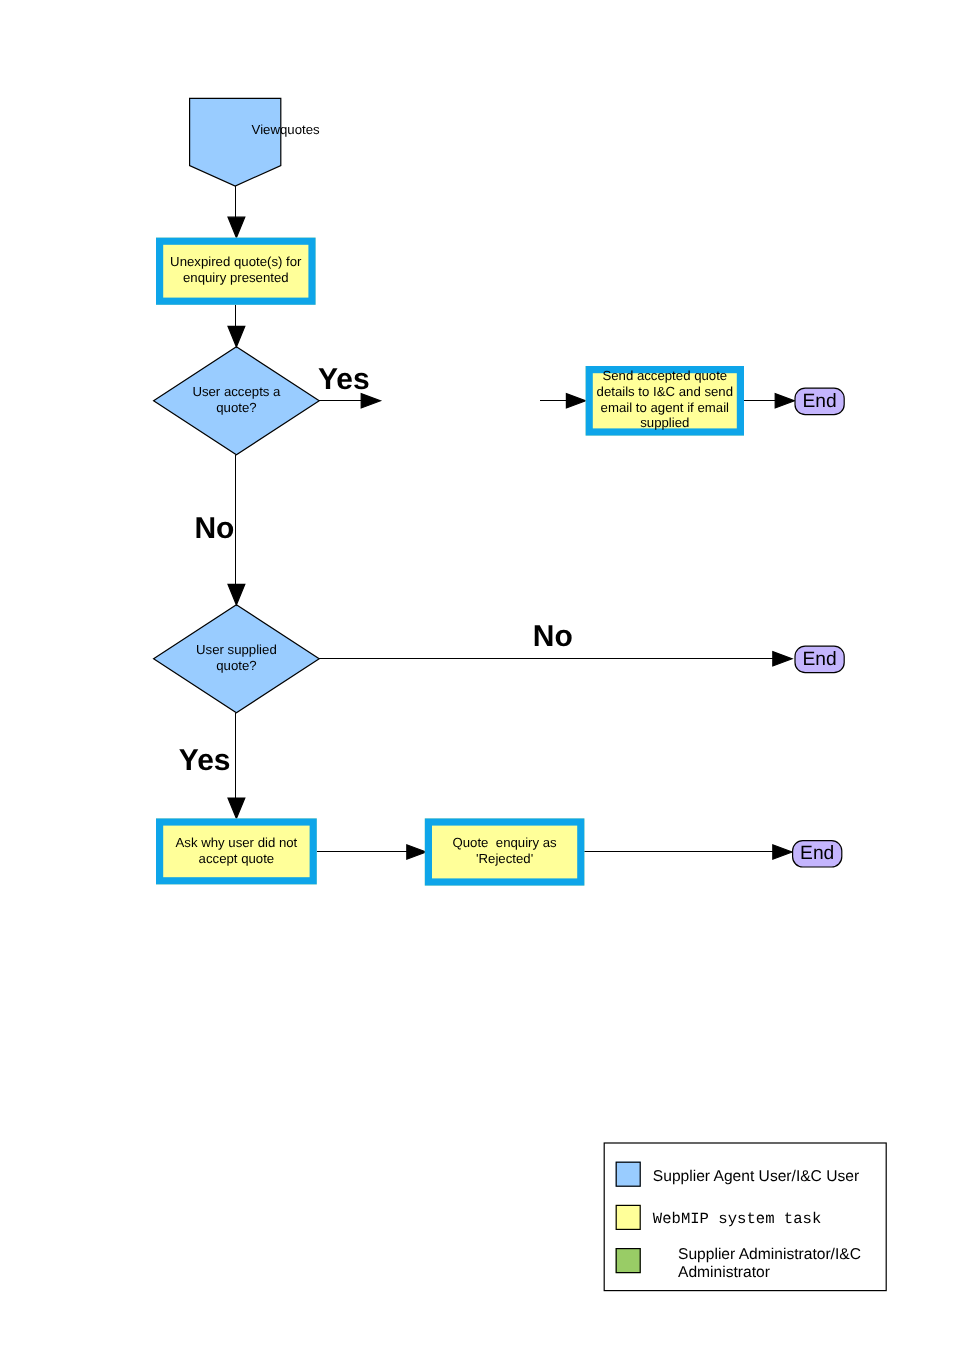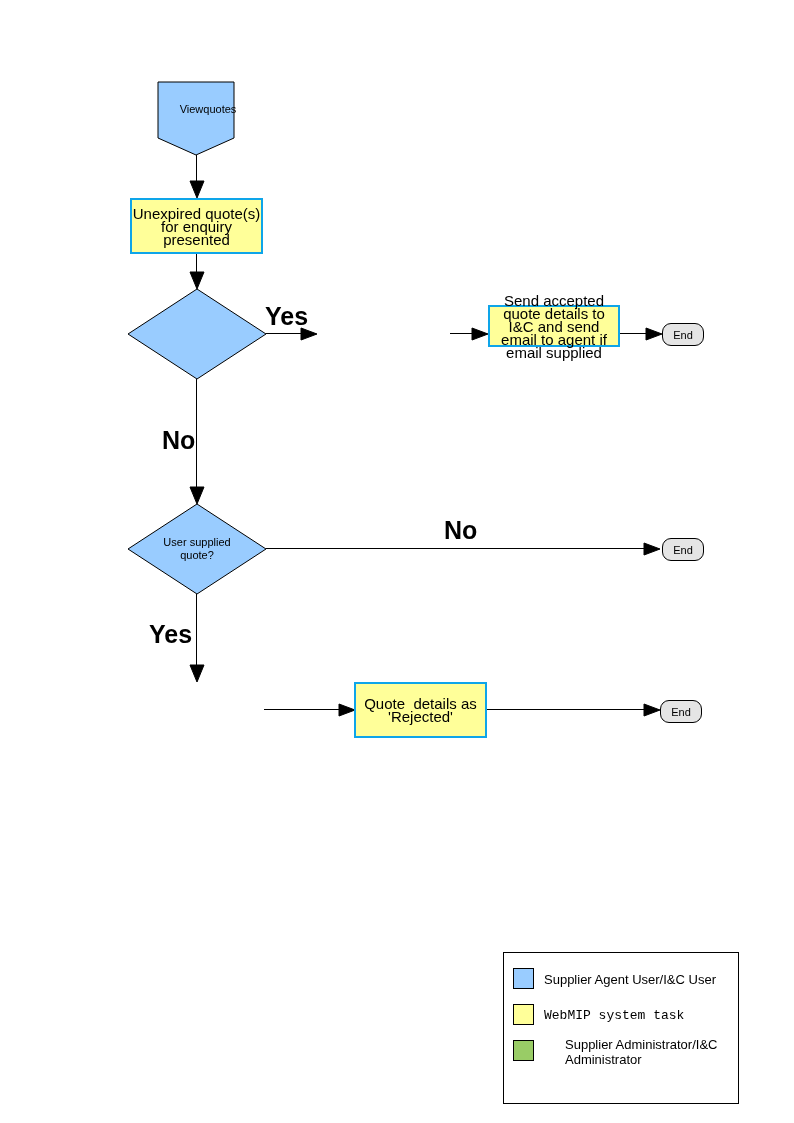--- a/index.html
+++ b/index.html
@@ -2,28 +2,28 @@
 <html><head>
 <meta charset="utf-8">
 <style>
   html,body{margin:0;padding:0;background:#ffffff;}
   #page{position:relative;width:794px;height:1123px;background:#ffffff;overflow:hidden;
         font-family:"Liberation Sans",sans-serif;color:#000;}
   #wires{position:absolute;left:0;top:0;width:794px;height:1123px;}
 
   .node-label{position:absolute;display:flex;align-items:center;justify-content:center;
       text-align:center;font-size:11px;line-height:13px;white-space:pre-wrap;}
-  .task-box{position:absolute;box-sizing:border-box;background:#FFFF99;border:2px solid #0ea5e9;
+  .task-box{position:absolute;box-sizing:border-box;background:#FFFF99;border:6px solid #0ea5e9;
       display:flex;align-items:center;justify-content:center;text-align:center;
-      font-size:15px;line-height:13px;white-space:pre-wrap;}
-  .end-cap{position:absolute;box-sizing:border-box;background:#e5e5e5;border:1px solid #000;
-      border-radius:9px;display:flex;align-items:center;justify-content:center;font-size:11px;}
+      font-size:11px;line-height:13px;white-space:pre-wrap;}
+  .end-cap{position:absolute;box-sizing:border-box;background:#c4b5fd;border:1px solid #000;
+      border-radius:9px;display:flex;align-items:center;justify-content:center;font-size:16px;}
   .edge-label{position:absolute;font-size:25px;line-height:25px;font-weight:bold;}
 
-  .legend{position:absolute;left:503px;top:952px;width:236px;height:152px;
+  .legend{position:absolute;left:503px;top:952px;width:236px;height:124px;
       box-sizing:border-box;border:1px solid #000;background:#fff;padding-left:46px;}
   .swatch{position:absolute;left:9px;width:21px;height:21px;box-sizing:border-box;border:1px solid #000;}
   .sw-blue{background:#99CCFF;top:15px;}
   .sw-yellow{background:#FFFF99;top:51px;}
   .sw-green{background:#99CC66;top:87px;}
   .legend-label{position:absolute;left:40px;font-size:13px;line-height:15px;width:190px;}
   .ll-1{top:19px;}
   .ll-2{top:55px;font-family:Liberation Mono, monospace;}
   .ll-3{top:84px;margin-left:21px;}
 </style>
@@ -65,30 +65,32 @@
       <polygon points="190,665 204,665 197,682" shape-rendering="auto"></polygon>
 
       <line x1="264" y1="709.5" x2="340" y2="709.5"></line>
       <polygon points="339,704 339,716 355,710" shape-rendering="auto"></polygon>
 
       <line x1="487" y1="709.5" x2="645" y2="709.5"></line>
       <polygon points="644,704 644,716 660,710" shape-rendering="auto"></polygon>
     </g>
   </svg>
 
-  <div class="node-label" style="left:158px;top:84px;width:100px;height:50px;">Viewquotes</div>
+  <div class="node-label" style="left:158px;top:84px;width:100px;height:50px;padding-left:30px;">Viewquotes</div>
 
   <div class="task-box" style="left:130px;top:198px;width:133px;height:56px;">Unexpired quote(s) for enquiry presented</div>
 
 
-  <div class="task-box" style="left:488px;top:305px;width:132px;height:42px;padding:0 3px;">Send accepted quote details to I&amp;C and send email to agent if email supplied</div>
+  <div class="task-box" style="left:488px;top:305px;width:132px;height:58px;padding:0 3px;">Send accepted quote details to I&amp;C and send email to agent if email supplied</div>
 
+  <div class="task-box" style="left:130px;top:682px;width:134px;height:55px;">Ask why user did not accept quote</div>
 
-  <div class="task-box" style="left:354px;top:682px;width:133px;height:56px;">Quote  details as 'Rejected'</div>
+  <div class="task-box" style="left:354px;top:682px;width:133px;height:56px;">Quote  enquiry as 'Rejected'</div>
 
+  <div class="node-label" style="left:128px;top:289px;width:138px;height:90px;padding:0 20px;box-sizing:border-box;">User accepts a quote?</div>
 
   <div class="node-label" style="left:128px;top:504px;width:138px;height:90px;padding:0 27px;box-sizing:border-box;">User supplied quote?</div>
 
   <div class="end-cap" style="left:662px;top:323px;width:42px;height:23px;">End</div>
 
   <div class="end-cap" style="left:662px;top:538px;width:42px;height:23px;">End</div>
 
   <div class="end-cap" style="left:660px;top:700px;width:42px;height:23px;">End</div>
 
   <div class="edge-label" style="left:265px;top:304px;">Yes</div>

